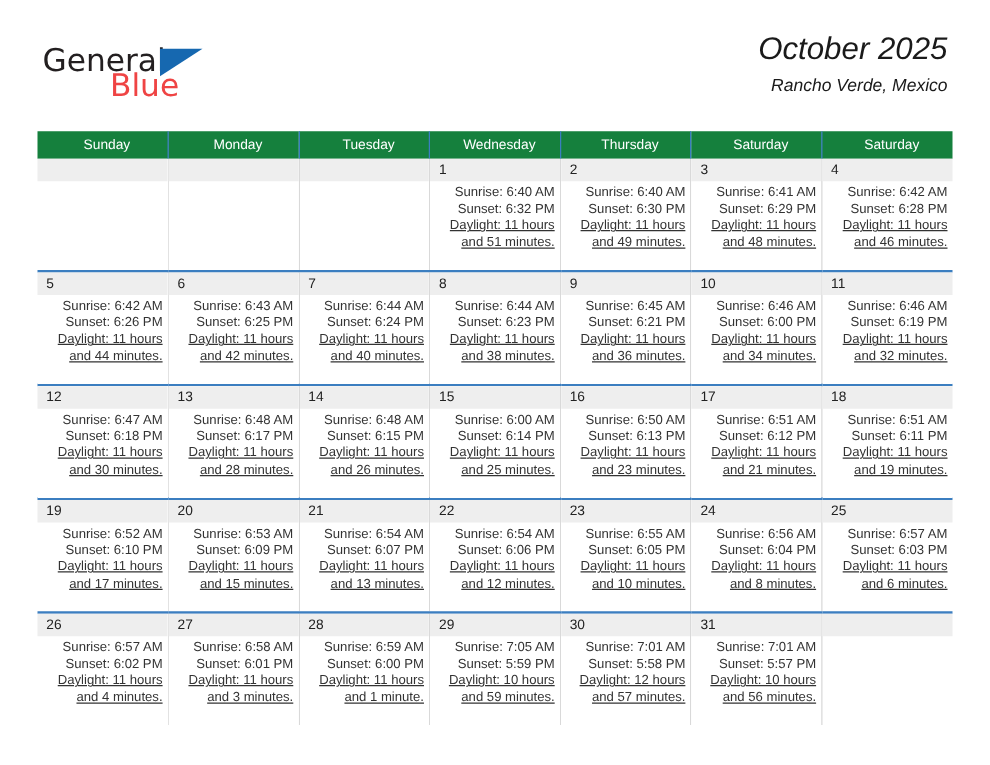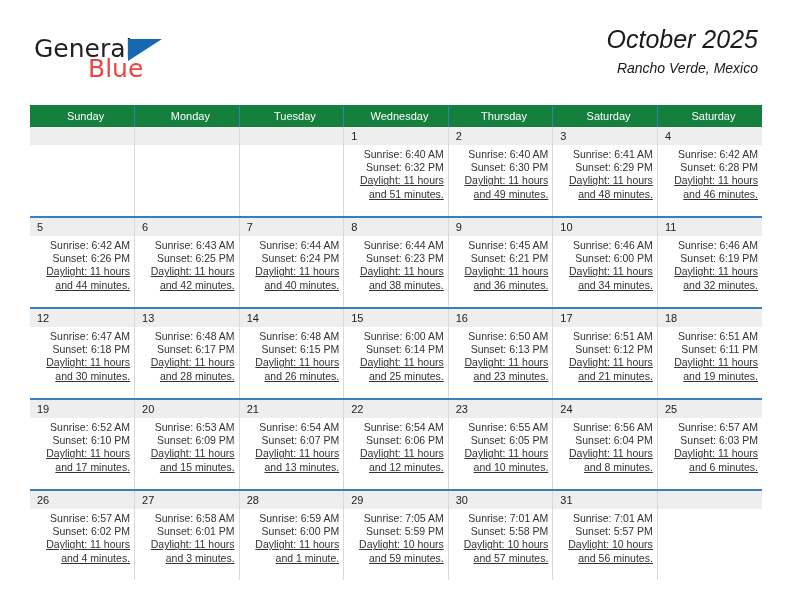--- a/index.html
+++ b/index.html
@@ -456,21 +456,21 @@
             <div>Sunrise: 7:05 AM</div>
             <div>Sunset: 5:59 PM</div>
             <div class="daylight-line">Daylight: 10 hours and 59 minutes.</div>
           </div>
         </td>
         <td>
           <div class="daynum-band">30</div>
           <div class="cell-body">
             <div>Sunrise: 7:01 AM</div>
             <div>Sunset: 5:58 PM</div>
-            <div class="daylight-line">Daylight: 10 hours and 57 minutes.</div>
+            <div class="daylight-line">Daylight: 12 hours and 57 minutes.</div>
           </div>
         </td>
         <td>
           <div class="daynum-band">31</div>
           <div class="cell-body">
             <div>Sunrise: 7:01 AM</div>
             <div>Sunset: 5:57 PM</div>
             <div class="daylight-line">Daylight: 10 hours and 56 minutes.</div>
           </div>
         </td>

